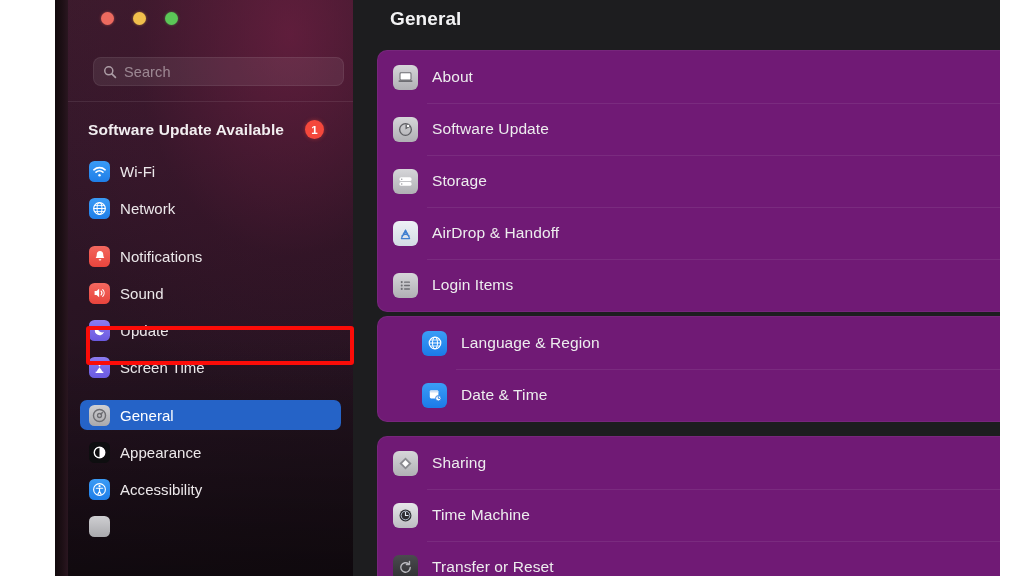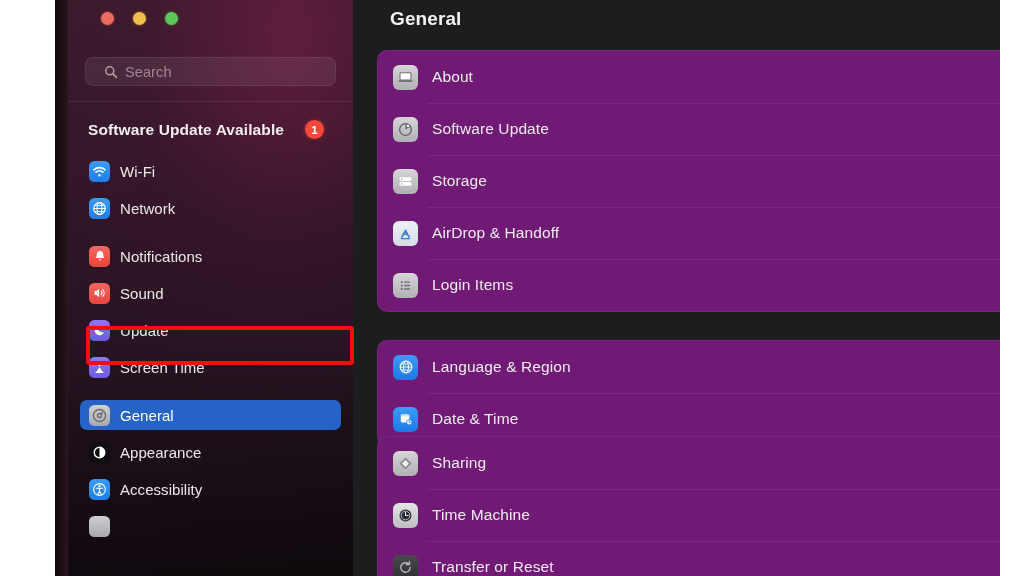--- a/index.html
+++ b/index.html
@@ -33,21 +33,21 @@
   .tl { width:13px; height:13px; border-radius:50%; }
   .tl.red    { background:#ec6a5f; box-shadow:0 0 3px rgba(236,106,95,.55); }
   .tl.yellow { background:#f0bf4c; box-shadow:0 0 3px rgba(240,191,76,.5); }
   .tl.green  { background:#5bc757; box-shadow:0 0 3px rgba(91,199,87,.5); }
 
   .search-wrap { position:absolute; left:17px; top:57px; width:251px; height:29px; }
   .search-box {
     width:100%; height:100%; border-radius:8px;
     background:rgba(255,255,255,.075);
     border:1px solid rgba(255,255,255,.07);
-    display:flex; align-items:center; padding-left:18px; gap:7px;
+    display:flex; align-items:center; padding-left:9px; gap:7px;margin-left:8px;
   }
   .search-icon { width:14px; height:14px; flex:0 0 auto; opacity:.62; }
   .search-ph { font-size:14.5px; color:rgba(235,228,232,.50); letter-spacing:.1px; }
 
   .sb-divider { position:absolute; left:0; right:0; top:101px; height:1px;
                 background:rgba(255,255,255,.085); }
 
   .update-row { position:absolute; left:20px; top:113px; width:251px; height:26px;
                 display:flex; align-items:flex-end; gap:21px; }
   .update-label { font-size:15.5px; font-weight:700; color:#f2eef0; letter-spacing:.1px; }
@@ -85,21 +85,21 @@
   
   #content { position:absolute; left:298px; top:0; right:0; bottom:0;
              background:#1d1d1f; overflow:hidden; }
   #content-title { position:absolute; left:37px; top:8px;
                    font-size:19px; font-weight:700; color:#f3f3f4; letter-spacing:.1px; }
 
   .card { position:absolute; left:24px; width:648px;
           background:#701a75; border:1px solid rgba(255,255,255,.055);
           border-radius:10px; overflow:hidden; }
   .card.g1 { top:50px; }
-  .card.g2 { top:340px; }
+  .card.g2 { top:316px;padding-left:29px; }
   .card.g3 { top:436px; }
 
   .row { position:relative; display:flex; align-items:center; height:52px;
          padding:0 14px 0 15px; }
   .row + .row::before { content:""; position:absolute; left:49px; right:0; top:0;
                         height:1px; background:rgba(255,255,255,.075); }
   .row-ico { width:25px; height:25px; border-radius:6px; flex:0 0 auto;
              display:flex; align-items:center; justify-content:center; overflow:hidden; }
   .row-label { margin-left:14px; font-size:15.5px; color:#ededee; letter-spacing:.1px; }
 

